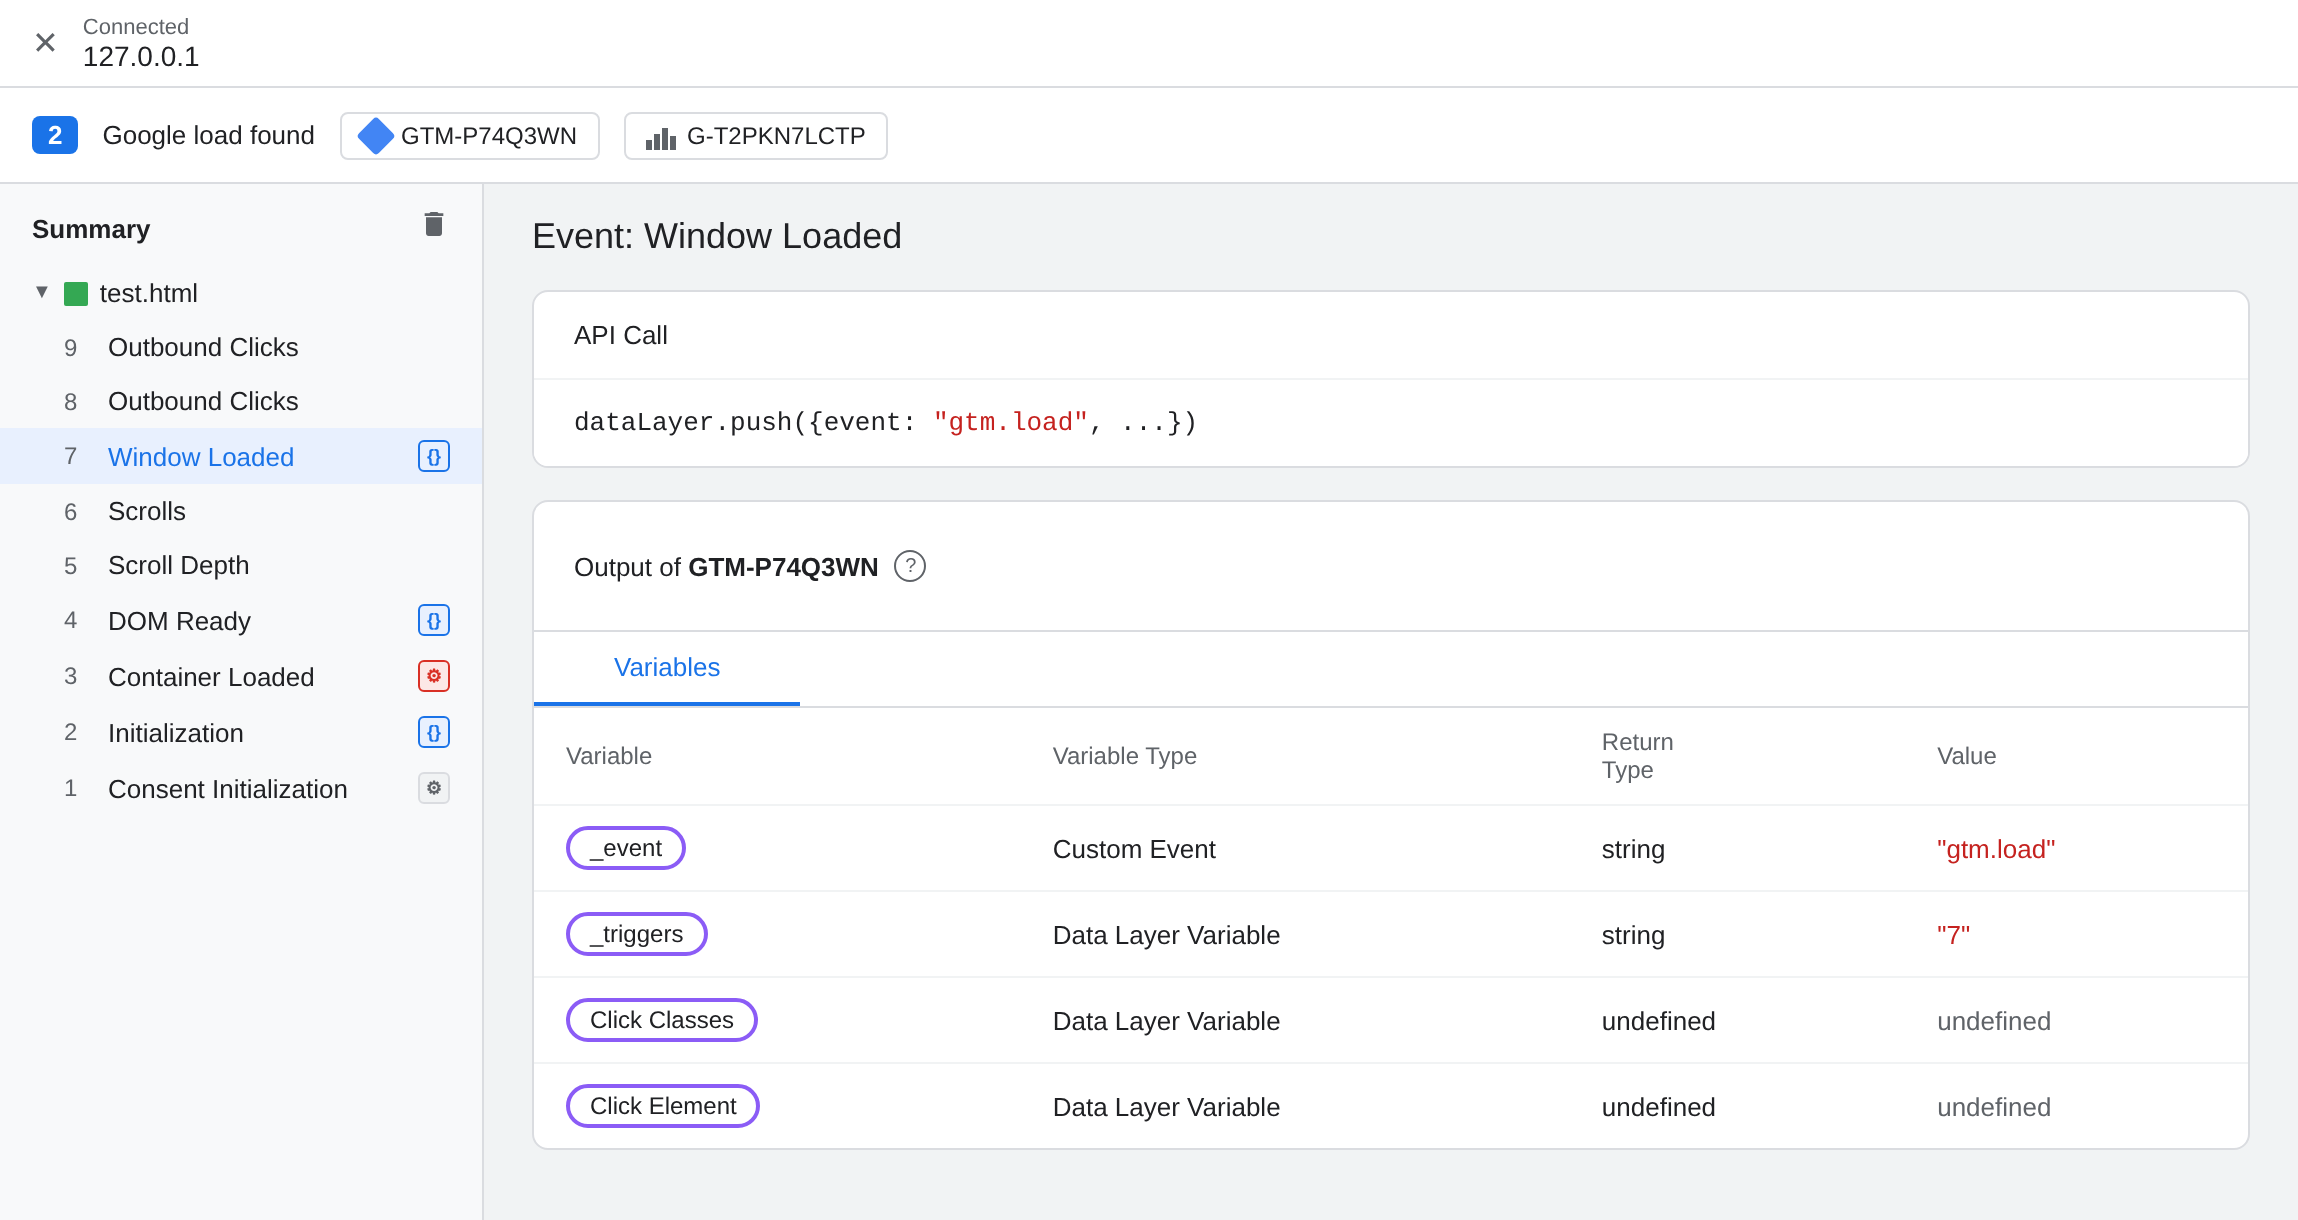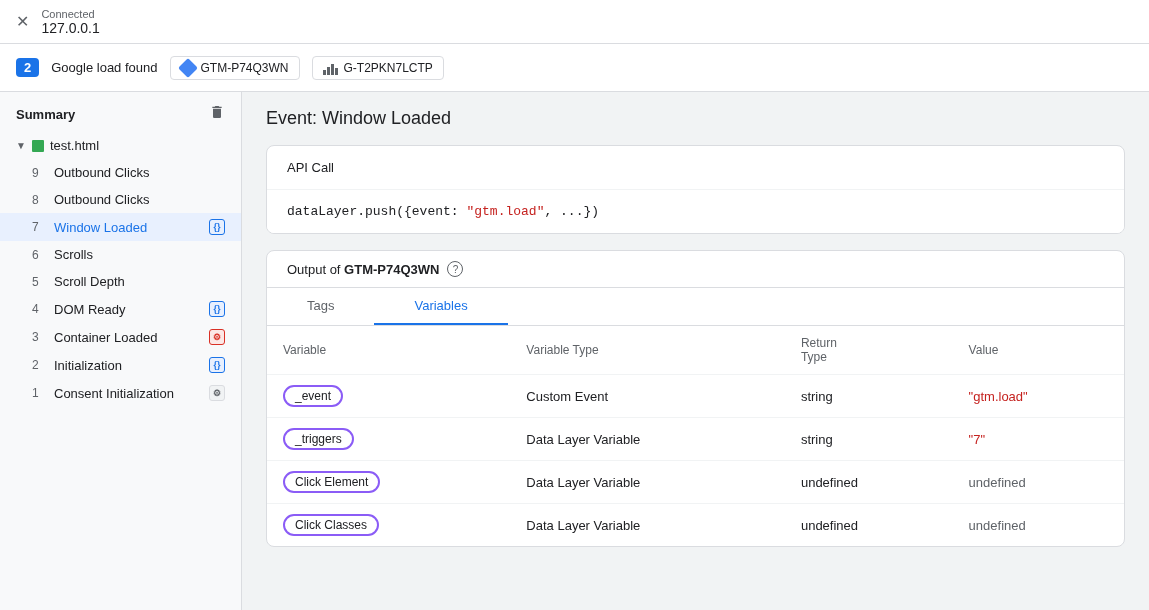--- a/index.html
+++ b/index.html
@@ -198,21 +198,21 @@
       font-family: 'Courier New', monospace;
       font-size: 13px;
       color: #202124;
       background: #fff;
     }
     .code-string { color: #c5221f; }
     .code-method { color: #202124; }
 
     
     .output-header {
-      padding: 10px 20px;
+      padding: 24px 20px;
       display: flex;
       align-items: center;
       gap: 8px;
       font-size: 13px;
       font-weight: 500;
       border-bottom: 1px solid #dadce0;
     }
     .help-icon {
       width: 16px; height: 16px;
       border-radius: 50%;
@@ -376,21 +376,20 @@
         <span class="code-method">dataLayer.push({event: </span><span class="code-string">"gtm.load"</span><span class="code-method">, ...})</span>
       </div>
     </div>
 
     <div class="card">
       <div class="output-header">
         <span>Output of <strong>GTM-P74Q3WN</strong></span>
         <span class="help-icon">?</span>
       </div>
       <div class="tabs-bar">
-        <div class="tab">Tags</div>
         <div class="tab active">Variables</div>
       </div>
       <table class="var-table">
         <thead>
           <tr>
             <th>Variable</th>
             <th>Variable Type</th>
             <th>Return<br>Type</th>
             <th>Value</th>
           </tr>
@@ -402,27 +401,27 @@
               <td>string</td>
               <td class="val-string">"gtm.load"</td>
             </tr>
             <tr>
               <td><span class="var-chip">_triggers</span></td>
               <td>Data Layer Variable</td>
               <td>string</td>
               <td class="val-string">"7"</td>
             </tr>
             <tr>
-              <td><span class="var-chip">Click Element</span></td>
+              <td><span class="var-chip">Click Classes</span></td>
               <td>Data Layer Variable</td>
               <td>undefined</td>
               <td class="val-undefined">undefined</td>
             </tr>
             <tr>
-              <td><span class="var-chip">Click Classes</span></td>
+              <td><span class="var-chip">Click Element</span></td>
               <td>Data Layer Variable</td>
               <td>undefined</td>
               <td class="val-undefined">undefined</td>
             </tr>
           </tbody>
       </table>
     </div>
   </div>
 </div>
 

